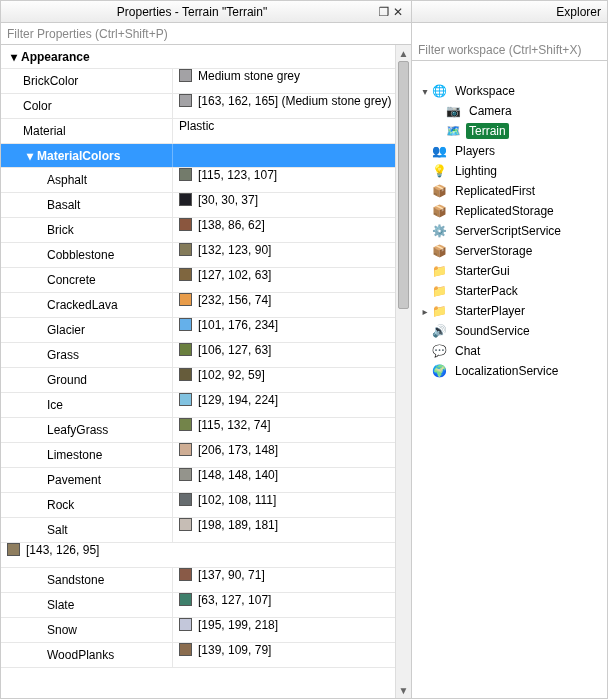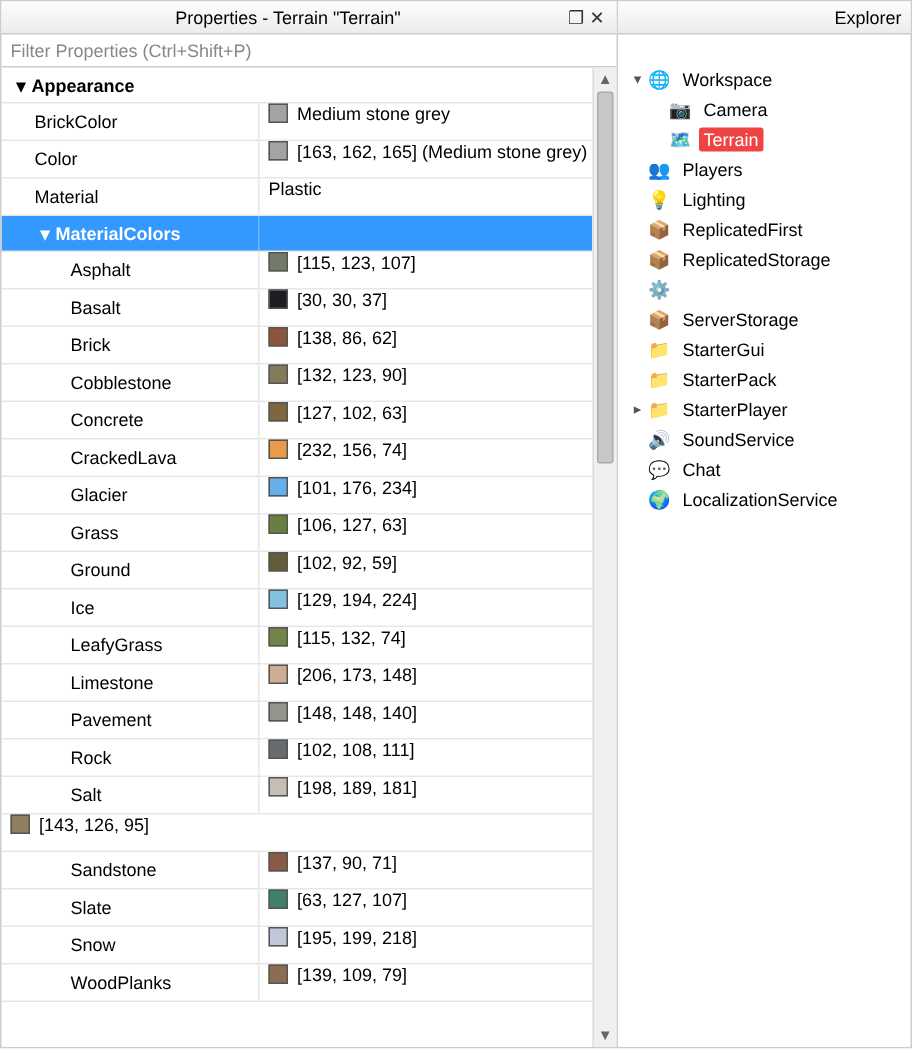--- a/index.html
+++ b/index.html
@@ -136,21 +136,21 @@
   .tree-row .icon {
     width: 16px; height: 16px;
     display: inline-flex;
     align-items: center; justify-content: center;
     margin-right: 4px;
     flex-shrink: 0;
     font-size: 12px;
   }
   .tree-row .label { white-space: nowrap; padding: 1px 3px; border-radius: 2px; }
   .tree-row.selected .label {
-    background: #ef4444;
+    background: #15803d;
     color: #fff;
   }
   .depth-0 { padding-left: 4px; }
   .depth-1 { padding-left: 18px; }
 </style>
 </head>
 <body>
 
 <div class="panel left">
   <div class="titlebar">
@@ -393,20 +393,23 @@
         </div>
       <div class="arrow" style="position:absolute;bottom:0;left:0;right:0;">▼</div>
     </div>
   </div>
 </div>
 
 <div class="panel right">
   <div class="titlebar right-bar">
     <span class="title">Explorer</span>
   </div>
+  <div class="filter">
+    <input type="text" placeholder="Filter workspace (Ctrl+Shift+X)" style="">
+  </div>
   <div class="body">
     <div class="tree" id="tree-container">
         <div class="tree-row depth-0">
           <span class="chev">▾</span>
           <span class="icon">🌐</span>
           <span class="label">Workspace</span>
         </div>
         <div class="tree-row depth-1">
           <span class="spacer"></span>
           <span class="icon">📷</span>
@@ -433,20 +436,21 @@
           <span class="label">ReplicatedFirst</span>
         </div>
         <div class="tree-row depth-0">
           <span class="spacer"></span>
           <span class="icon">📦</span>
           <span class="label">ReplicatedStorage</span>
         </div>
         <div class="tree-row depth-0">
           <span class="spacer"></span>
           <span class="icon">⚙️</span>
+          <span class="label">ServerScriptService</span>
         </div>
         <div class="tree-row depth-0">
           <span class="spacer"></span>
           <span class="icon">📦</span>
           <span class="label">ServerStorage</span>
         </div>
         <div class="tree-row depth-0">
           <span class="spacer"></span>
           <span class="icon">📁</span>
           <span class="label">StarterGui</span>

